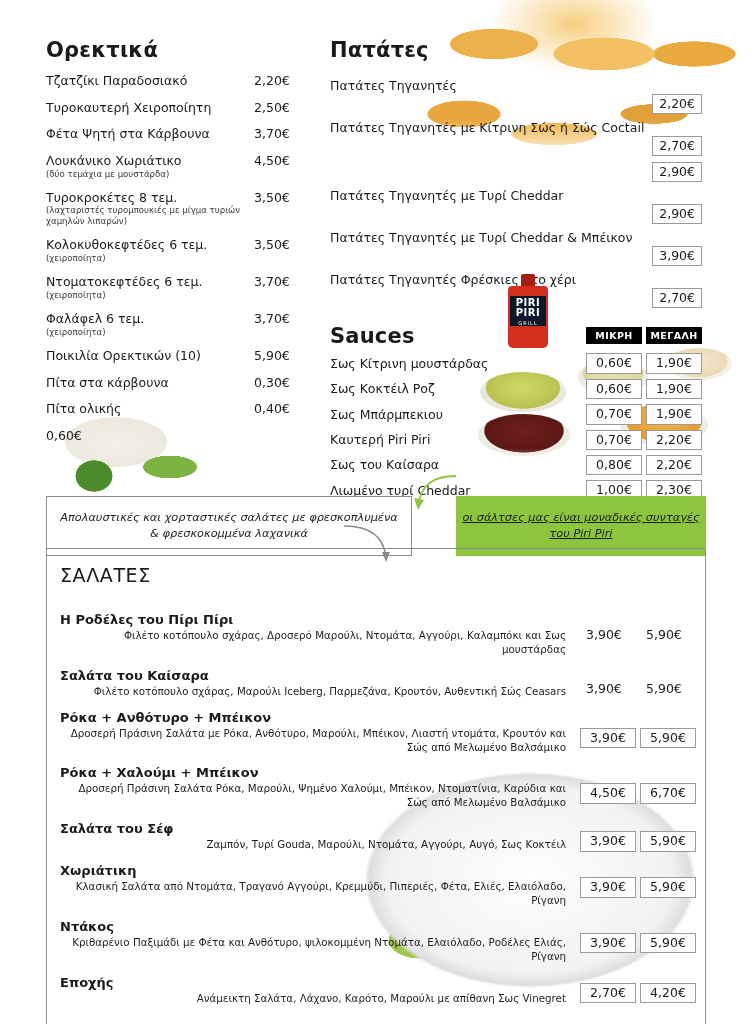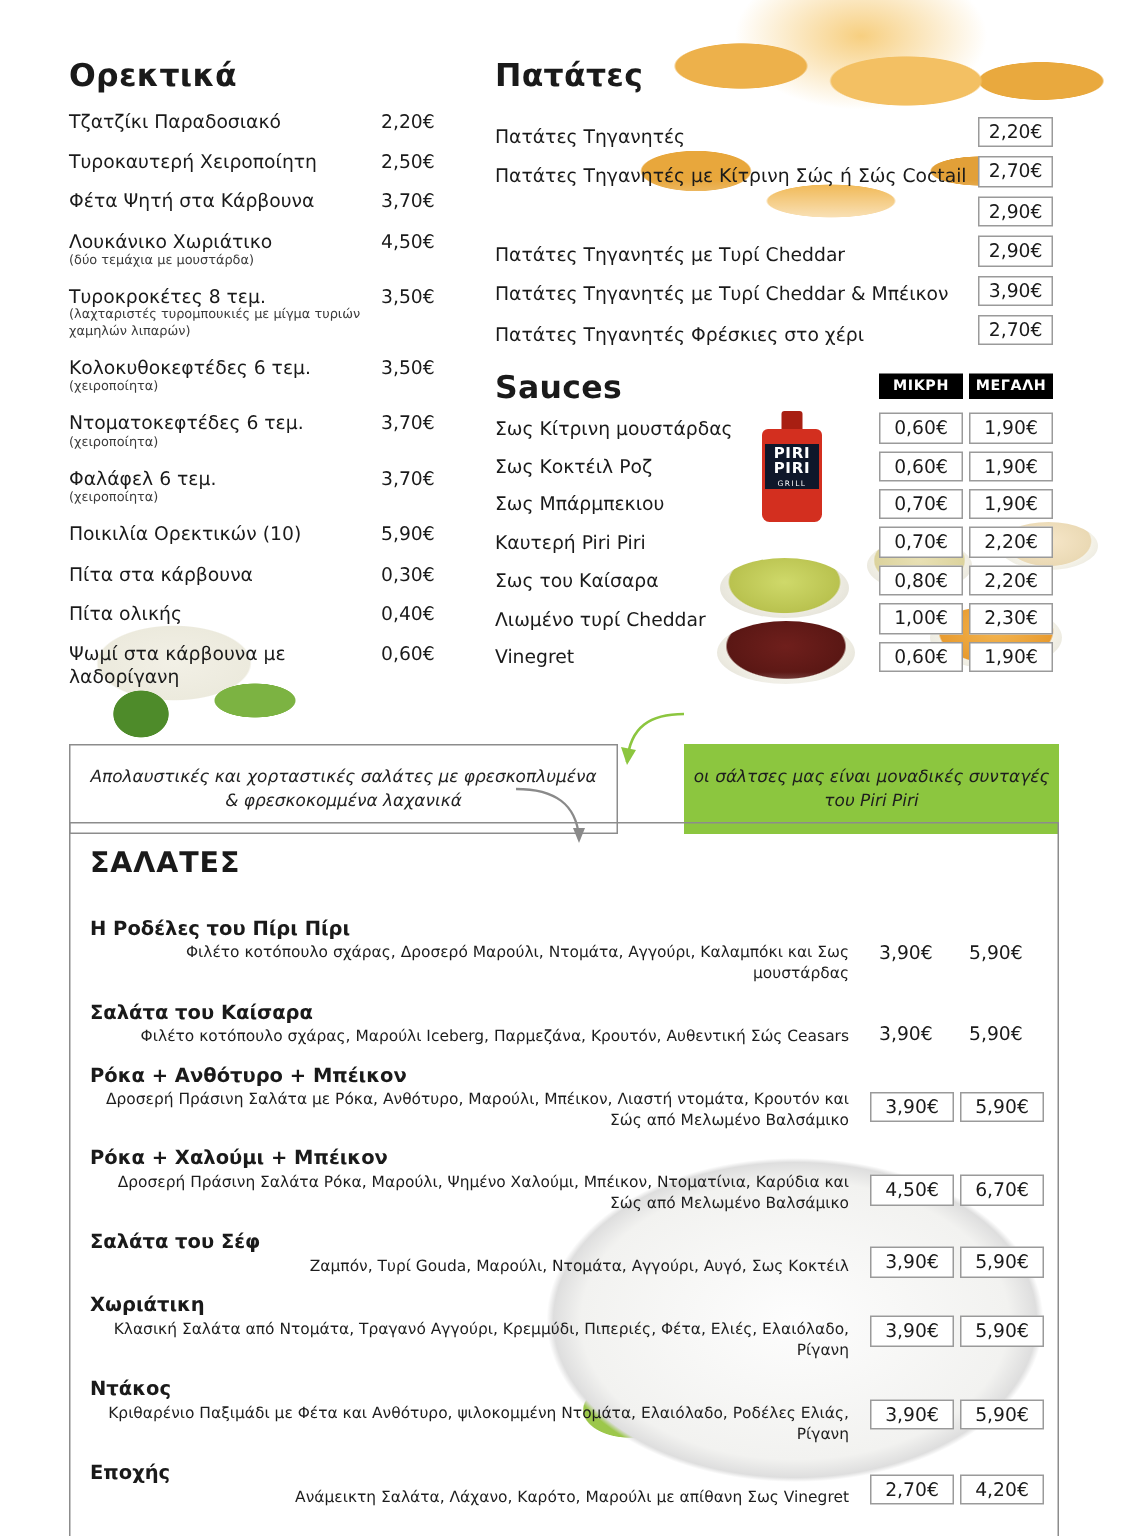--- a/index.html
+++ b/index.html
@@ -87,21 +87,21 @@
     border:1px solid #9a9a9a; background:#fff;
     font-size:12.5px; padding:2px 6px 2px 6px; min-width:47px;
     text-align:center; line-height:1.15;
   }
 
   
   #col-left .row { margin-top:11px; }
   #col-left .price { width:54px; text-align:left; }
 
   
-  #potatoes .row { margin-top:6px; align-items:flex-end; }
+  #potatoes .row { margin-top:6px; align-items:flex-start;flex-direction:column; }
   #potatoes .name { font-size:12.5px; }
   #potatoes .pricebox { margin-left:auto; }
 
   
   #sauces { margin-top:16px; }
   #sauces-head {
     display:flex; justify-content:flex-end; gap:4px; margin-bottom:4px;
   }
   .hdr-chip {
     background:#000000; color:#fff; font-size:9.5px; font-weight:bold;
@@ -119,31 +119,31 @@
   }
   #banner-white {
     flex:0 0 366px; border:1px solid #8c8c8c; background:#fff;
     display:flex; align-items:center; justify-content:center; text-align:center;
     font-style:italic; font-size:11.3px; line-height:1.45; color:#222;
     padding:0 8px;
   }
   #banner-green {
     flex:1; background:#8cc63f; margin-left:44px;
     display:flex; align-items:center; justify-content:center; text-align:center;
-    font-style:italic; font-size:11.3px; line-height:1.45; color:#1d1d1d;
+    font-style:italic; font-size:11.3px; line-height:1.45; color:#1d1d1d;text-decoration:underline;
   }
   .arrow-svg { position:absolute; }
 
   
   #salads-box {
     position:absolute; left:46px; top:548px; width:660px; height:476px;
     border:1px solid #8c8c8c; border-bottom:none; background:rgba(255,255,255,0);
   }
   #salads-inner { position:absolute; left:60px; top:564px; width:636px; }
-  #salads-title { font-weight:bold; font-size:19px; letter-spacing:0.6px; }
+  #salads-title { font-weight:normal; font-size:19px; letter-spacing:0.6px; }
 
   .salad {
     position:relative; margin-top:11px; padding-right:130px;
   }
   .salad .sname { font-weight:bold; font-size:13px; }
   .salad .sdesc { font-size:10.3px; line-height:1.35; margin-top:2px; color:#1d1d1d;text-align:right; }
   .salad .cells {
     position:absolute; right:0; top:8px; display:flex; gap:4px;
   }
   .salad .pricebox { width:56px; min-width:56px; background:#fff; }
@@ -237,21 +237,20 @@
   </div>
   <div class="row">
     <div class="name"><span>Πίτα στα κάρβουνα</span></div>
     <div class="price">0,30€</div>
   </div>
   <div class="row">
     <div class="name"><span>Πίτα ολικής</span></div>
     <div class="price">0,40€</div>
   </div>
   <div class="row">
-    <div class="name"><span>Ψωμί στα κάρβουνα με λαδορίγανη</span></div>
     <div class="price">0,60€</div>
   </div>
 </div>
 
 <div id="col-right">
   <div class="section-title">Πατάτες</div>
 
   <div id="potatoes" style="margin-top:16px;">
     <div class="row">
       <div class="name">Πατάτες Τηγανητές</div>

